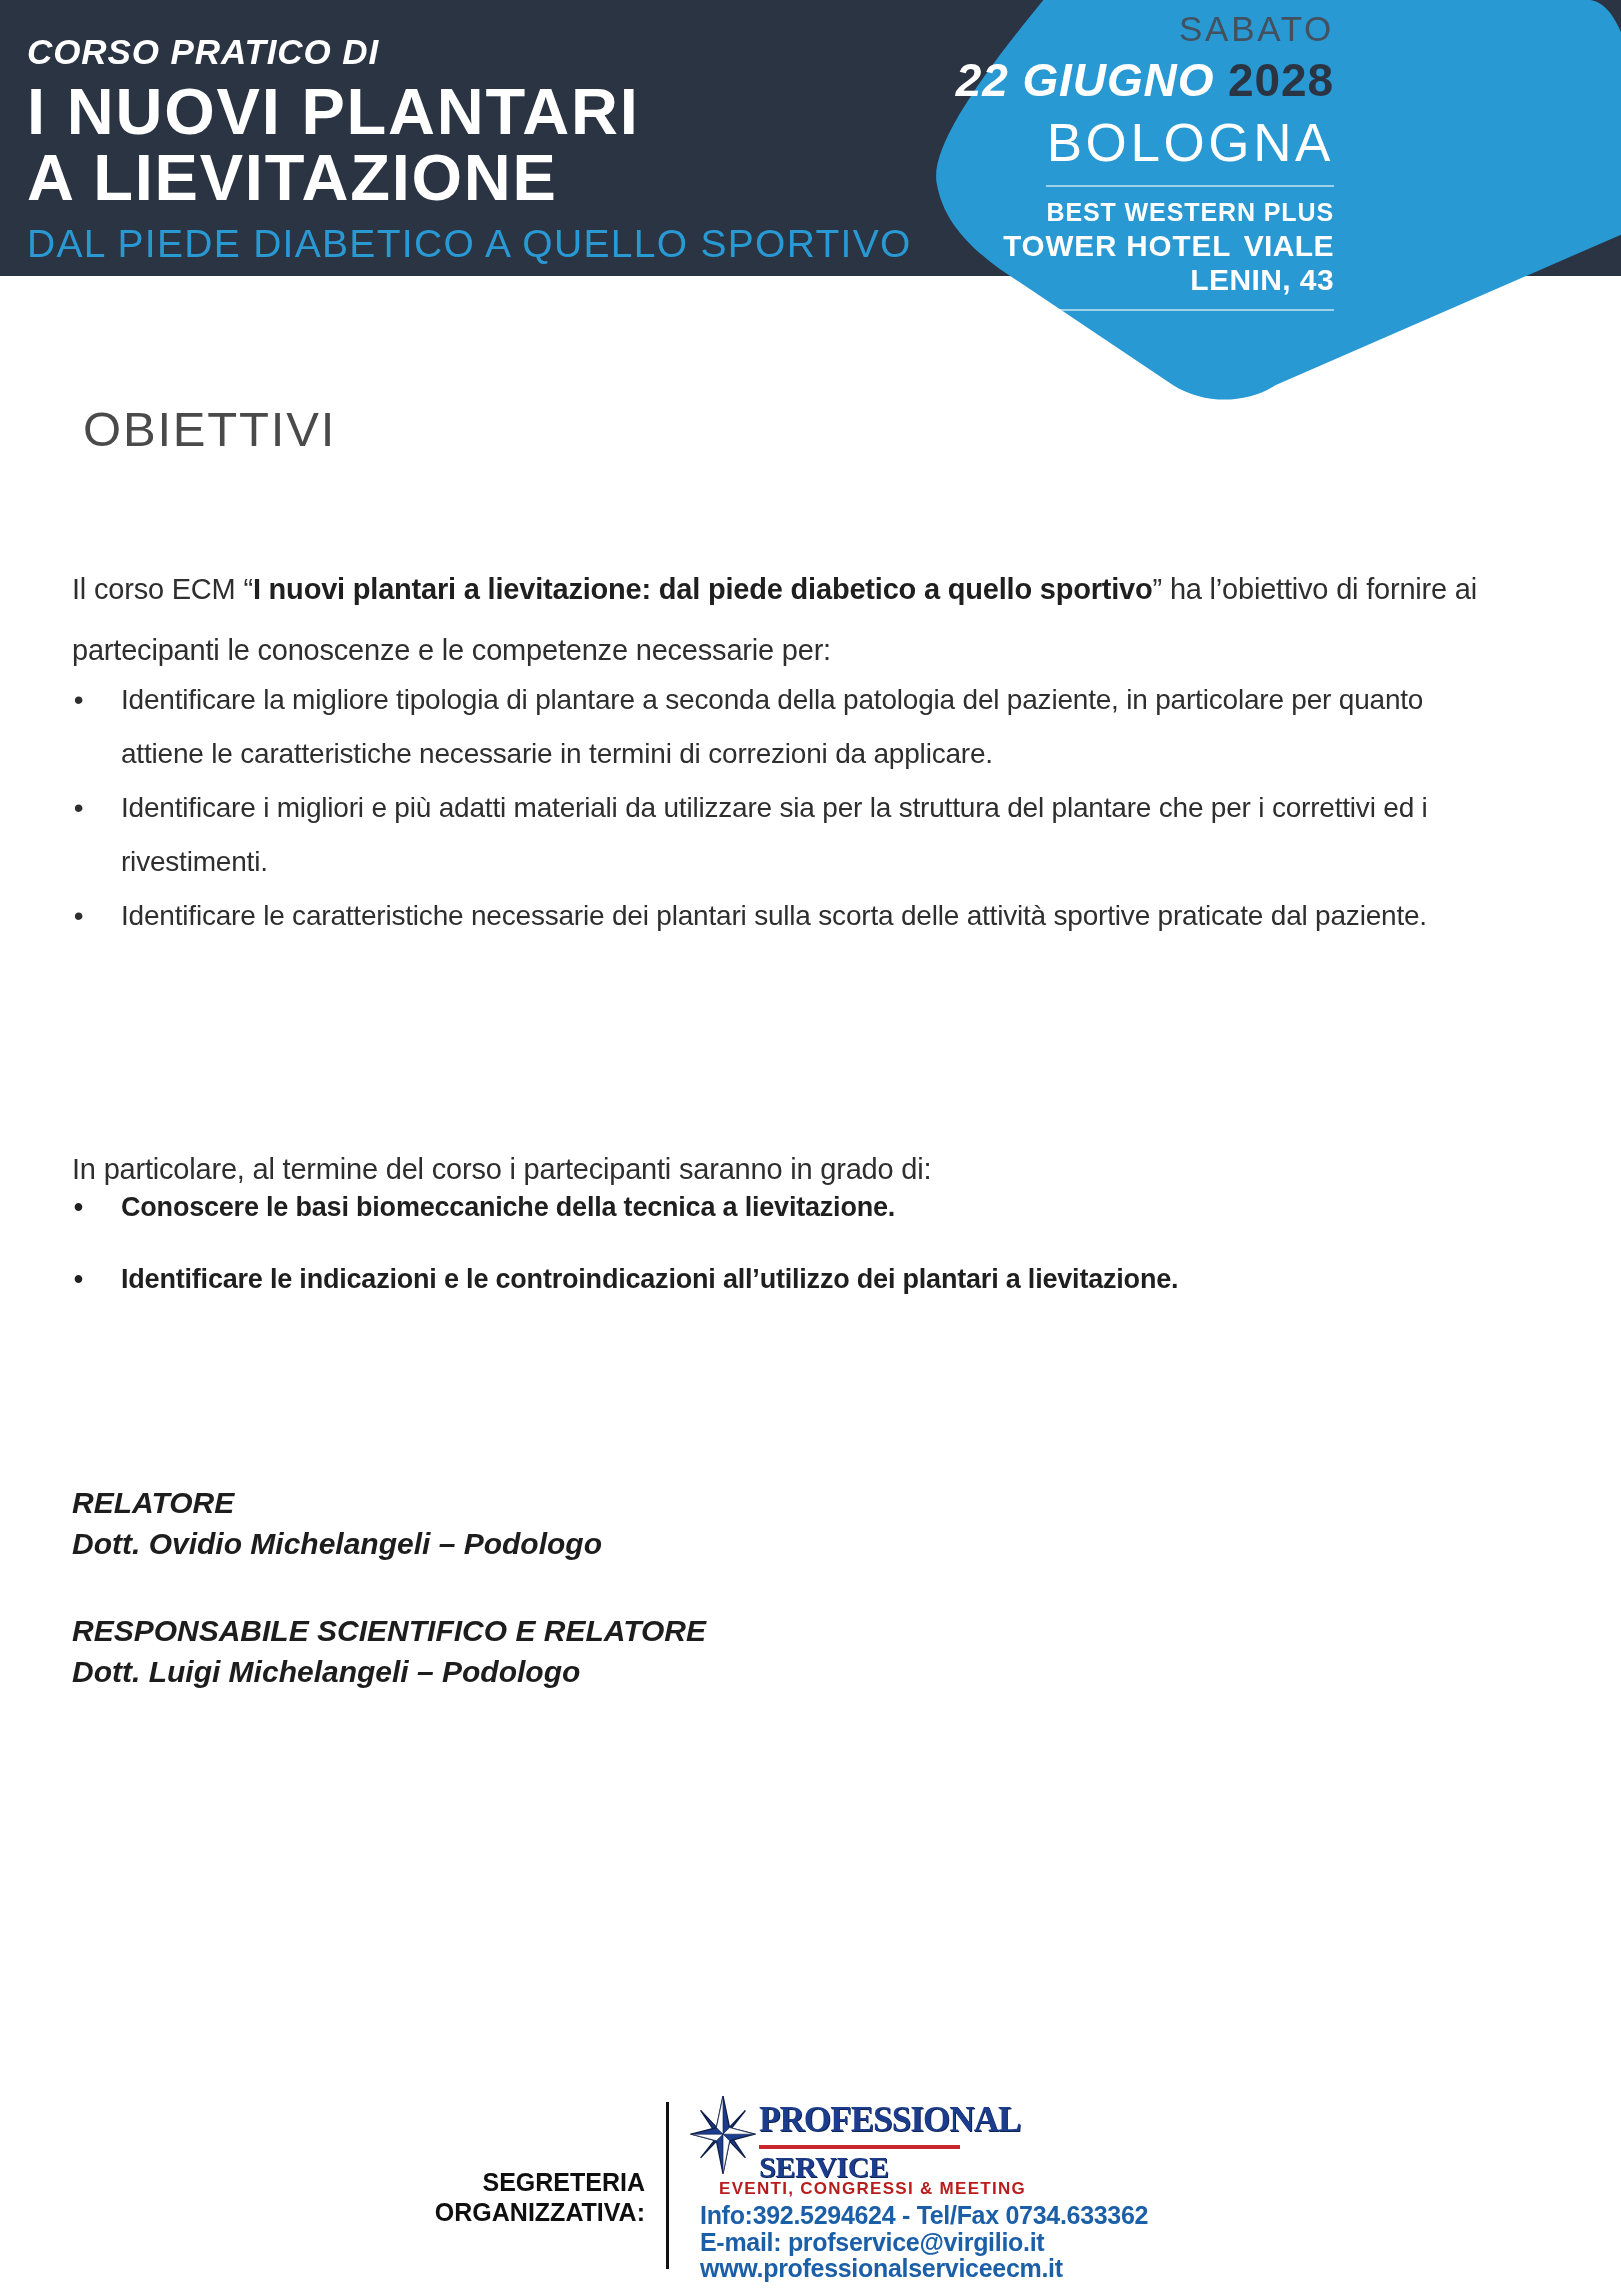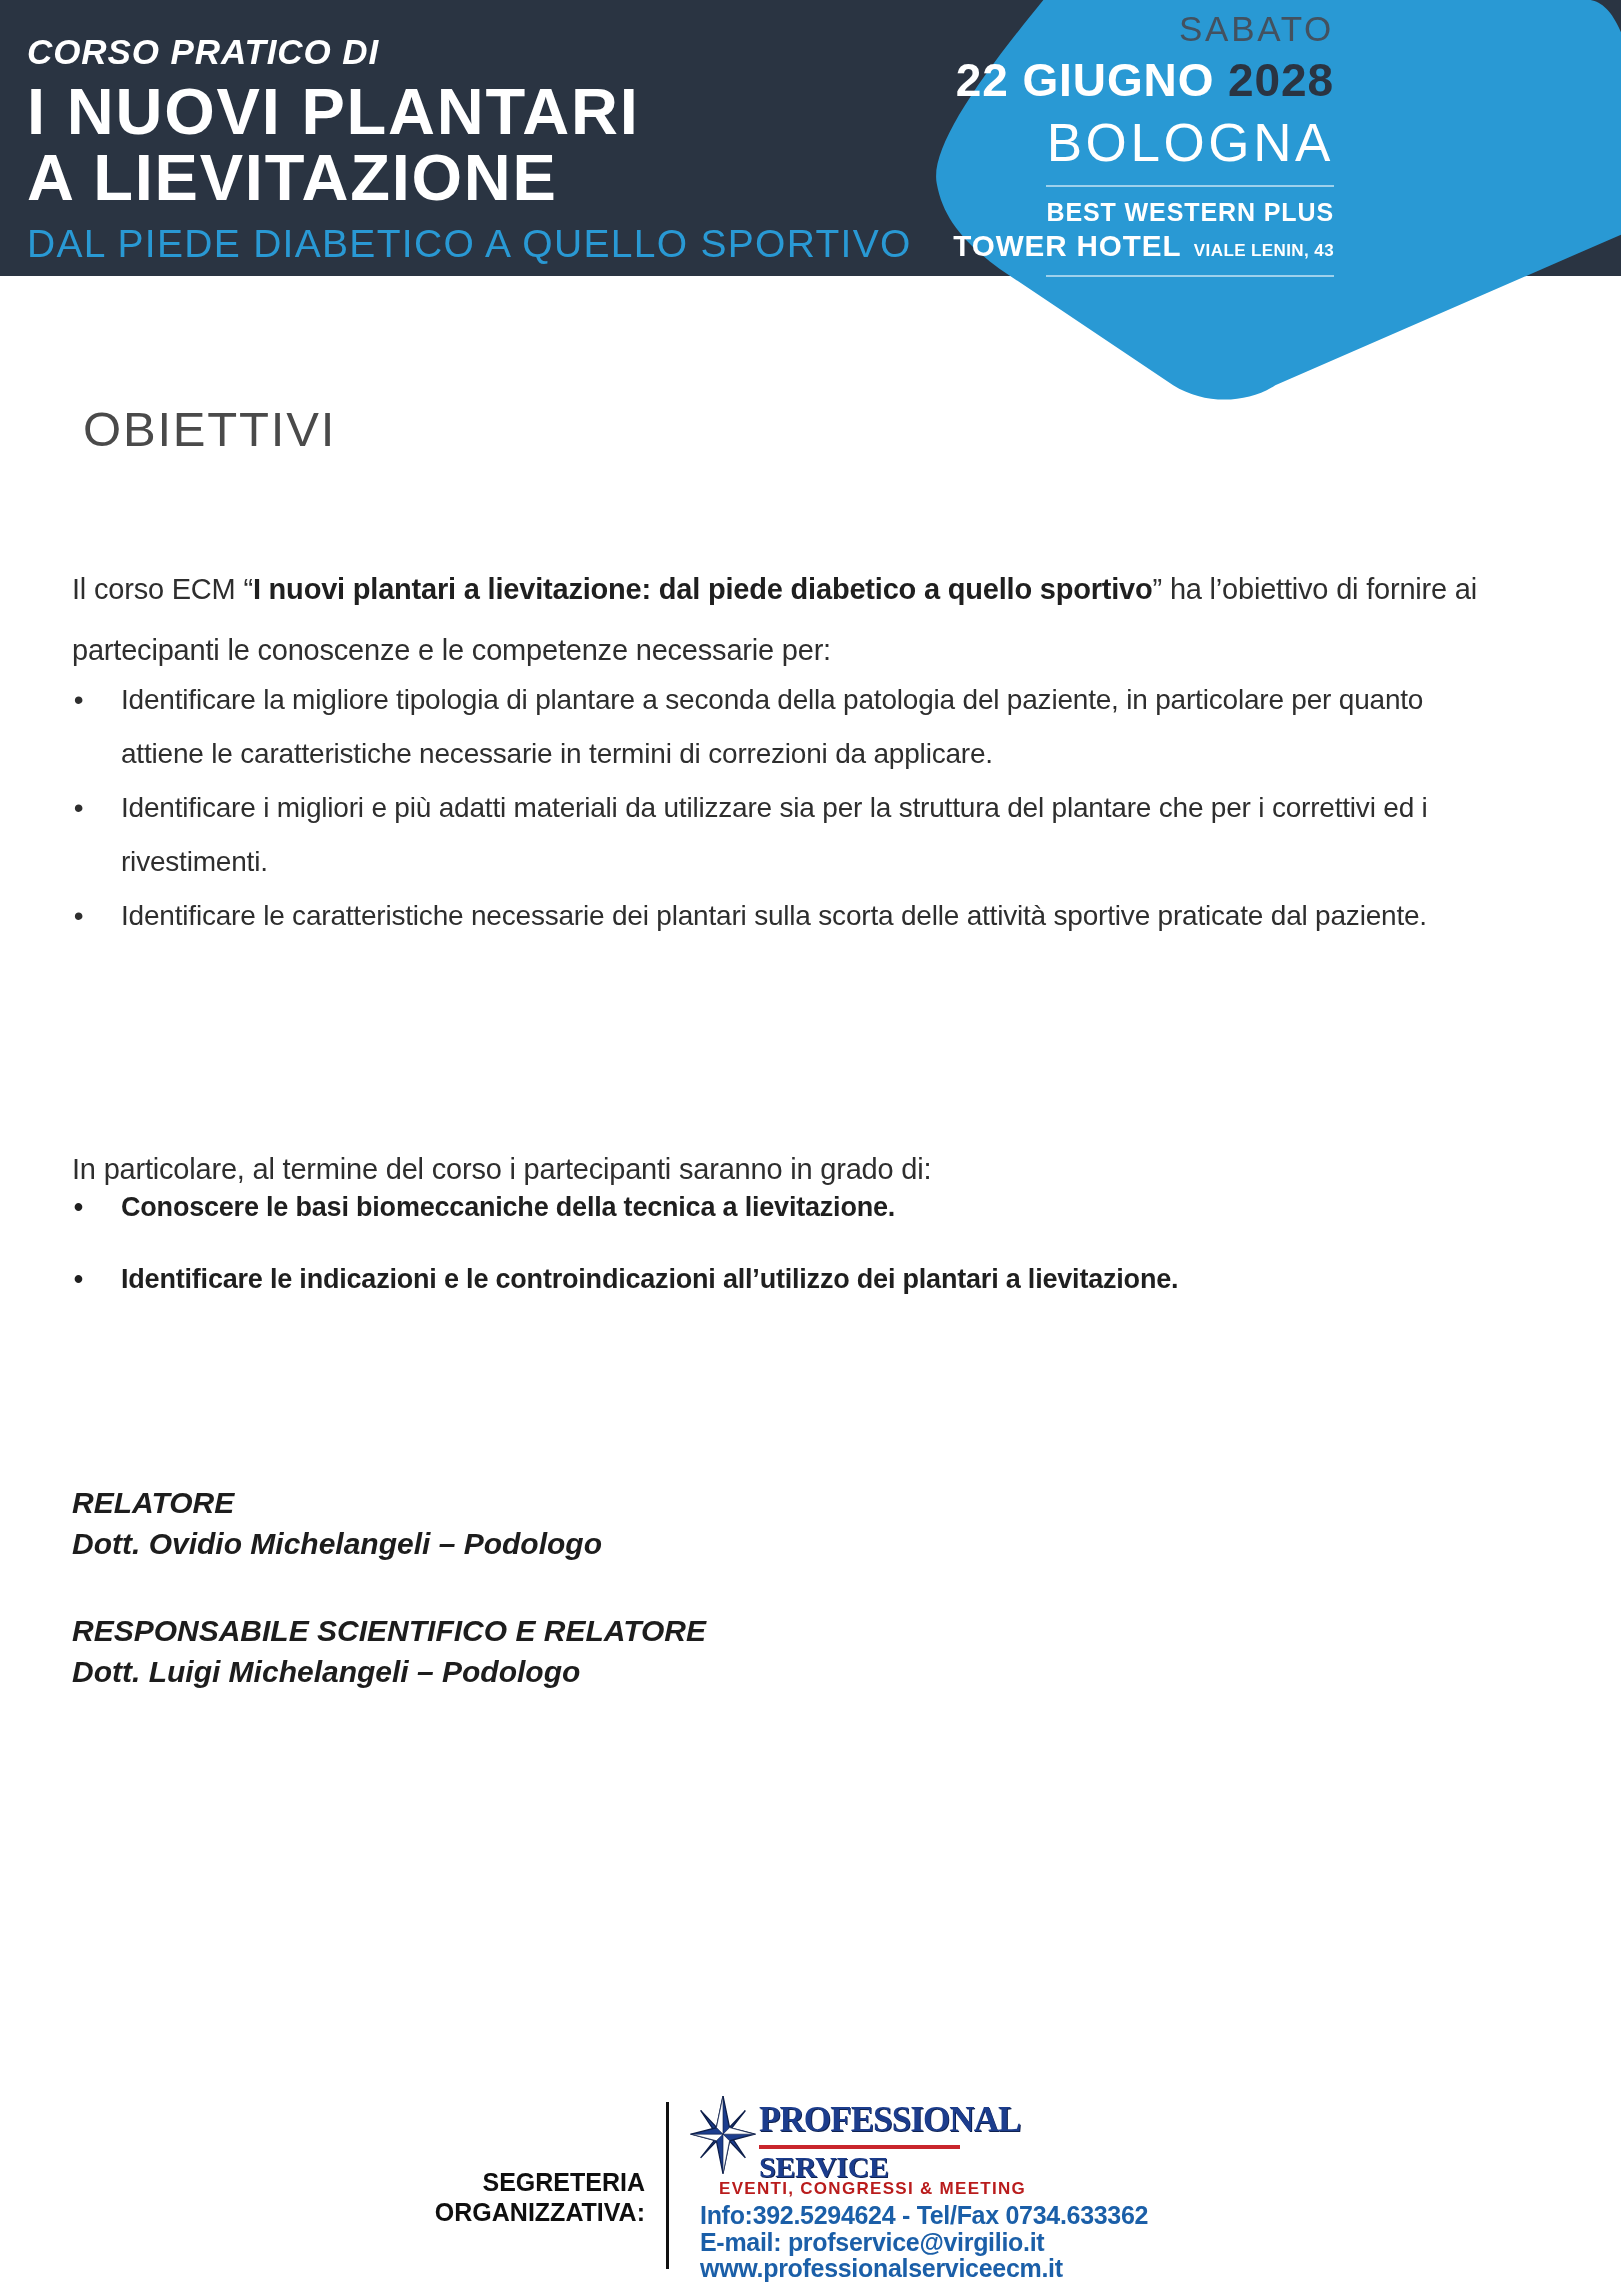--- a/index.html
+++ b/index.html
@@ -11,27 +11,27 @@
   .badge-svg{position:absolute;left:0;top:0;width:1621px;height:421px;display:block;}
   .header-text{position:absolute;left:27px;top:25px;z-index:3;}
   .kicker{font-size:35px;font-weight:bold;font-style:italic;color:#ffffff;letter-spacing:0.9px;margin-top:7px;}
   .main-title{font-size:65px;font-weight:bold;color:#ffffff;letter-spacing:1.8px;line-height:1.02;margin-top:7.2px;}
   .subtitle{font-size:39px;font-weight:500;color:#2999D4;letter-spacing:1.3px;margin-top:10.7px;}
 
   
   .badge-text{position:absolute;top:9px;right:287px;width:430px;text-align:right;z-index:4;}
   .badge-day{font-size:35px;color:#43515f;letter-spacing:2.7px;font-weight:500;}
   .badge-date{font-size:46px;font-weight:bold;letter-spacing:0.9px;margin-top:3.6px;}
-  .badge-date .white{color:#ffffff;}
+  .badge-date .white{color:#ffffff;font-style:italic;}
   .badge-date .dark{color:#2A3442;}
   .badge-city{font-size:53px;color:#ffffff;letter-spacing:3.6px;margin-top:5.4px;font-weight:400;}
   .badge-rule{width:288px;height:1.8px;background:rgba(255,255,255,0.55);margin:12.5px 0 10.7px auto;}
   .badge-venue1{font-size:25px;font-weight:bold;color:#ffffff;letter-spacing:0.9px;}
   .badge-venue2{font-size:29.6px;font-weight:bold;color:#ffffff;letter-spacing:0.9px;margin-top:1.8px;}
-  .badge-venue2 .addr{font-size:17px;letter-spacing:0.4px;margin-left:12.5px;}
+  .badge-venue2 .addr{font-size:30px;letter-spacing:0.4px;margin-left:12.5px;}
 
   
   .section-title{position:absolute;left:83px;top:401px;font-size:49px;font-weight:100;
                  color:#4a4a4a;letter-spacing:1.8px;}
   .intro{position:absolute;left:72px;top:530px;width:1433px;font-size:29px;line-height:2.1;
          letter-spacing:-0.2px;}
   .intro b{color:#1f1f1f;}
   .bullets{position:absolute;left:72px;top:673px;width:1433px;margin:0;padding:0;list-style:none;}
   .bullets li{font-size:28px;line-height:1.93;padding-left:49px;position:relative;letter-spacing:-0.2px;}
   .bullets li::before{content:"•";position:absolute;left:1.8px;top:0;font-size:28px;color:#2e2e2e;}

